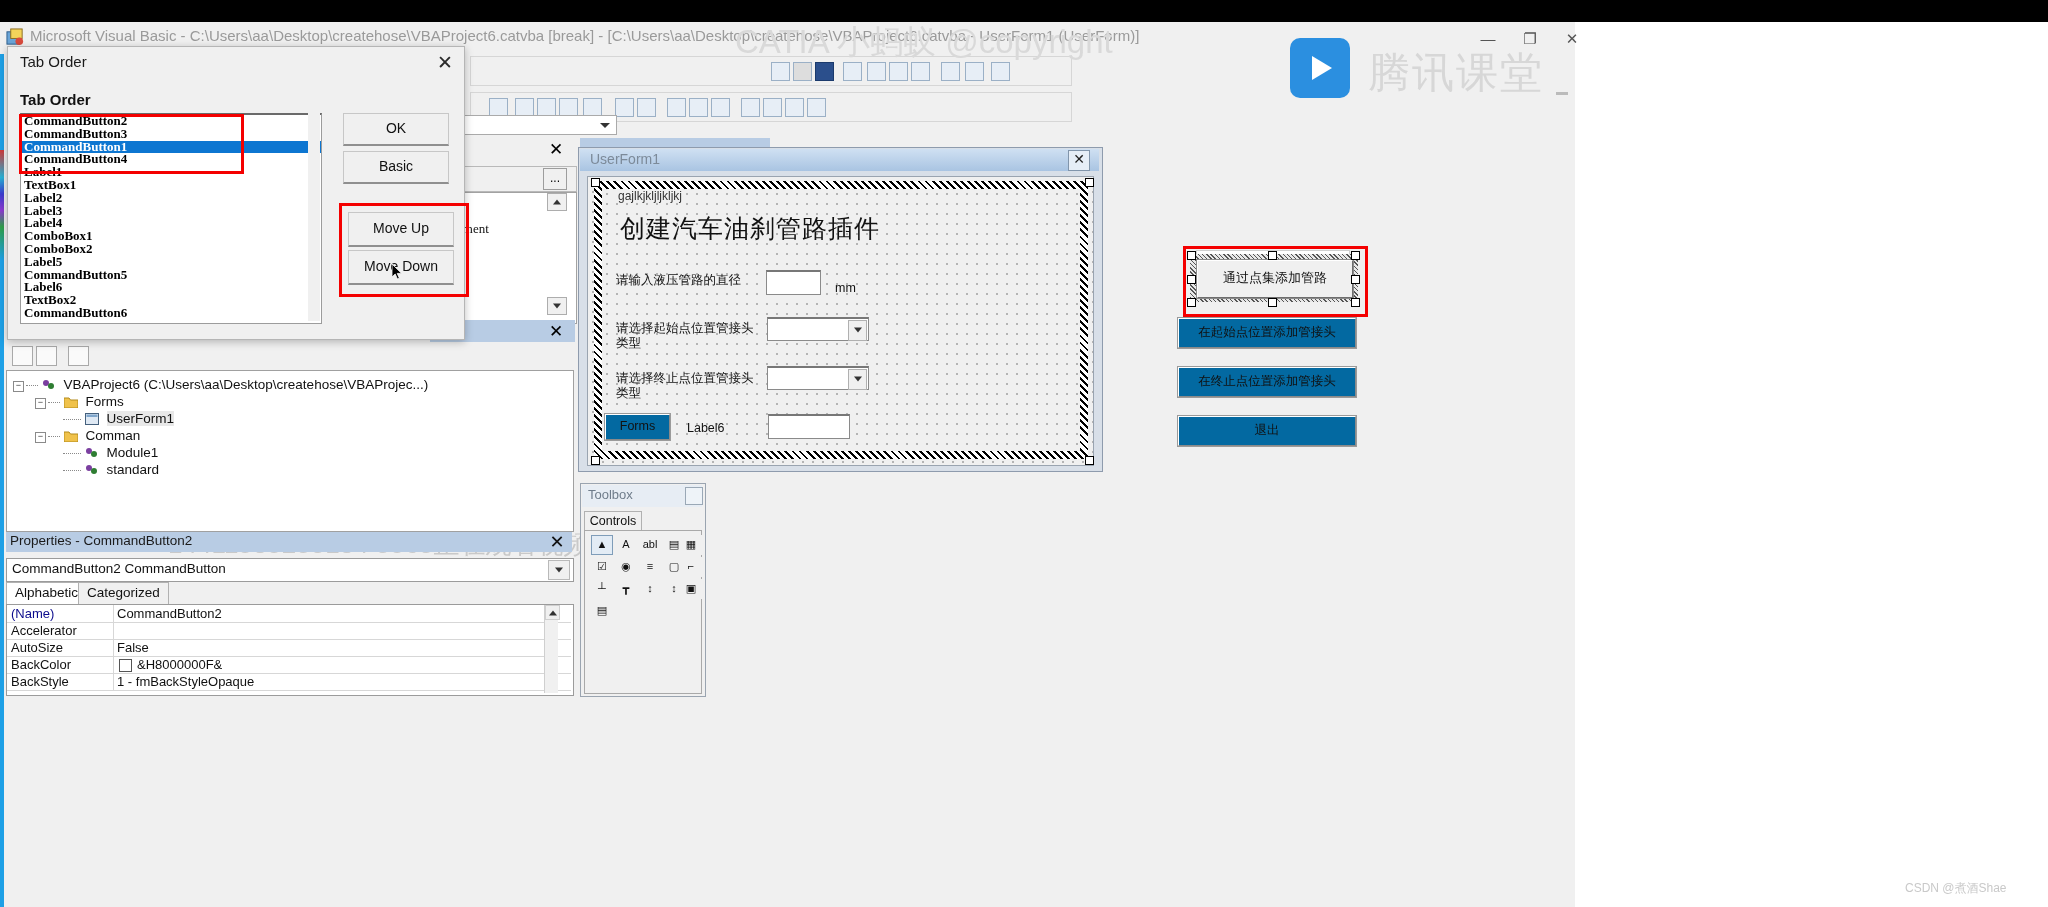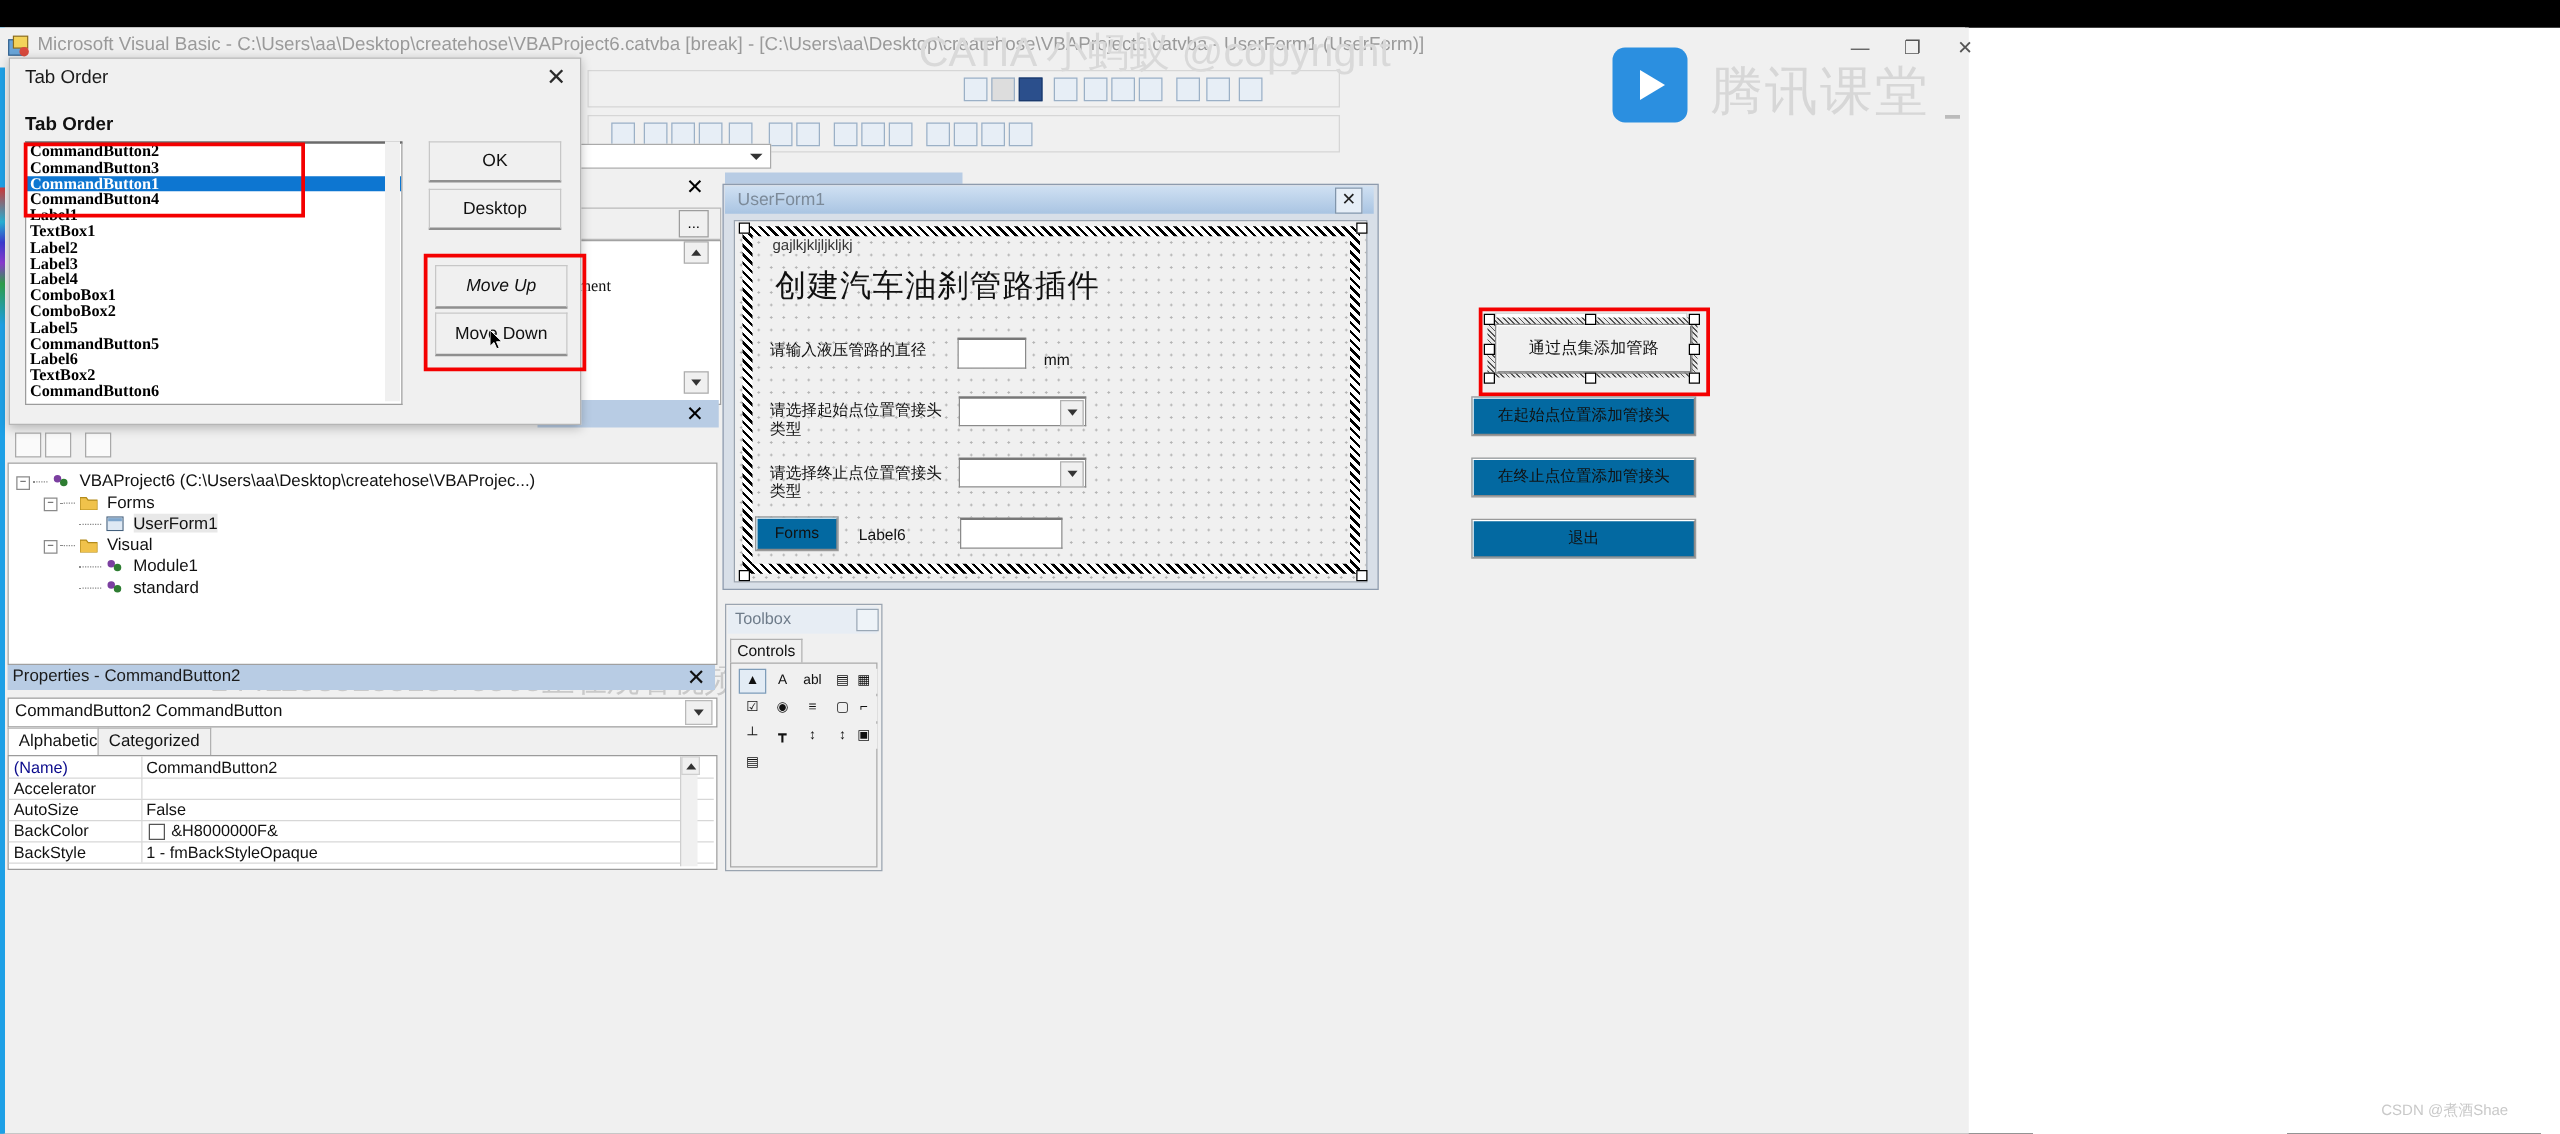--- a/index.html
+++ b/index.html
@@ -53,21 +53,21 @@
            border-top:2px solid #6a6a6a;overflow:hidden;}
   .titem{height:12.8px;line-height:12.8px;padding-left:3px;font-family:"Liberation Serif","DejaVu Serif",serif;
          font-weight:bold;font-size:13px;white-space:nowrap;color:#000;}
   .titem.sel{background:#0d76d1;color:#fff;}
   #tabscroll{left:308px;top:113px;width:12px;height:208px;background:#f0f0f0;}
 
   .vbbtn{background:#f0f0f0;border:1px solid #c7c7c7;border-bottom:2px solid #8f8f8f;
          text-align:center;color:#111;font-size:14px;}
   #btn-ok{left:343px;top:113px;width:104px;height:30px;line-height:28px;}
   #btn-cancel{left:343px;top:151px;width:104px;height:30px;line-height:28px;}
-  #btn-moveup{left:348px;top:212px;width:104px;height:32px;line-height:30px;font-style:italic;}
+  #btn-moveup{left:348px;top:212px;width:104px;height:32px;line-height:30px;}
   #btn-movedn{left:348px;top:250px;width:104px;height:32px;line-height:30px;}
 
   .redbox{border:3px solid #f40000;background:transparent;}
   #red-list{left:19px;top:114px;width:219px;height:54px;}
   #red-move{left:339px;top:203px;width:124px;height:88px;}
 
   
   #cursor{left:392px;top:264px;width:11px;height:16px;}
 
   
@@ -353,21 +353,21 @@
         <rect x="0.5" y="0.5" width="13" height="11" fill="#dfe9f4" stroke="#44607d"></rect>
         <rect x="1.5" y="1.5" width="11" height="2.5" fill="#7fa6cc"></rect>
       </svg>
     <span style="background:#e8e8e8">UserForm1</span>
   </div>
   <div class="tree-row" style="left:28px;top:57px">
     <span class="plusbox">−</span><span class="dots"></span>
     <svg class="tico" viewBox="0 0 14 12">
         <path d="M0 2h5l1.5 2H14v8H0z" fill="#f0c24b" stroke="#b38b1c"></path>
       </svg>
-    <span>Visual</span>
+    <span>Comman</span>
   </div>
   <div class="tree-row" style="left:56px;top:74px">
     <span class="dots" style="width:18px"></span>
     <svg class="tico" viewBox="0 0 14 12">
         <circle cx="4" cy="4" r="3" fill="#7b3fa0"></circle>
         <circle cx="9" cy="7" r="3" fill="#2e7d32"></circle>
       </svg>
     <span>Module1</span>
   </div>
   <div class="tree-row" style="left:56px;top:91px">
@@ -445,21 +445,21 @@
   <div class="titem">ComboBox2</div>
   <div class="titem">Label5</div>
   <div class="titem">CommandButton5</div>
   <div class="titem">Label6</div>
   <div class="titem">TextBox2</div>
   <div class="titem">CommandButton6</div>
 </div>
 <div class="abs" id="tabscroll"></div>
 
 <div class="abs vbbtn" id="btn-ok">OK</div>
-<div class="abs vbbtn" id="btn-cancel">Desktop</div>
+<div class="abs vbbtn" id="btn-cancel">Basic</div>
 <div class="abs vbbtn" id="btn-moveup">Move Up</div>
 <div class="abs vbbtn" id="btn-movedn">Move Down</div>
 
 <div class="abs redbox" id="red-list"></div>
 <div class="abs redbox" id="red-move"></div>
 
 <svg class="abs" id="cursor" viewBox="0 0 11 16">
   <path d="M0 0 L0 13 L3.2 10 L5.4 15 L7.4 14.2 L5.2 9.4 L9.6 9.4 Z" fill="#000" stroke="#fff" stroke-width="0.8"></path>
 </svg>
 

